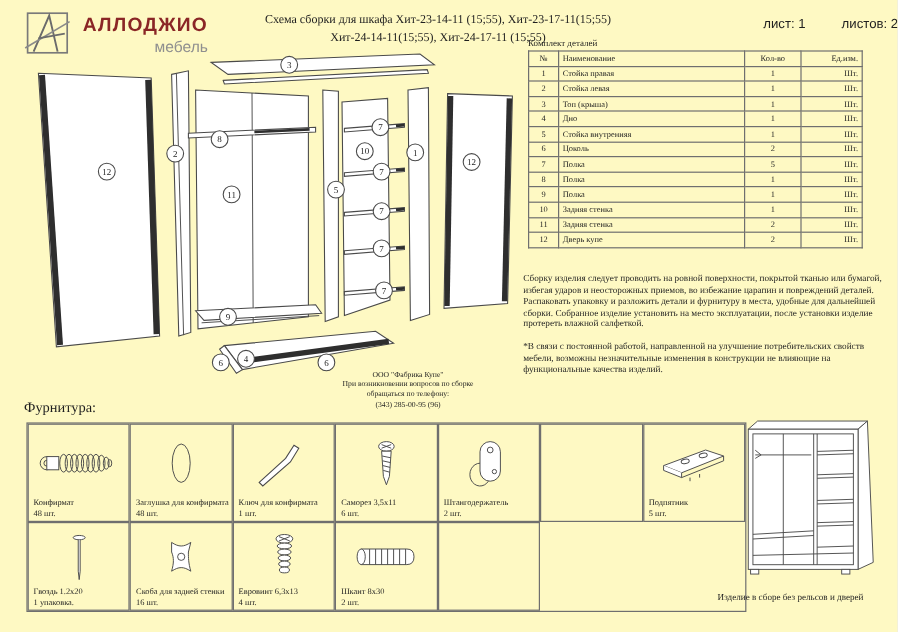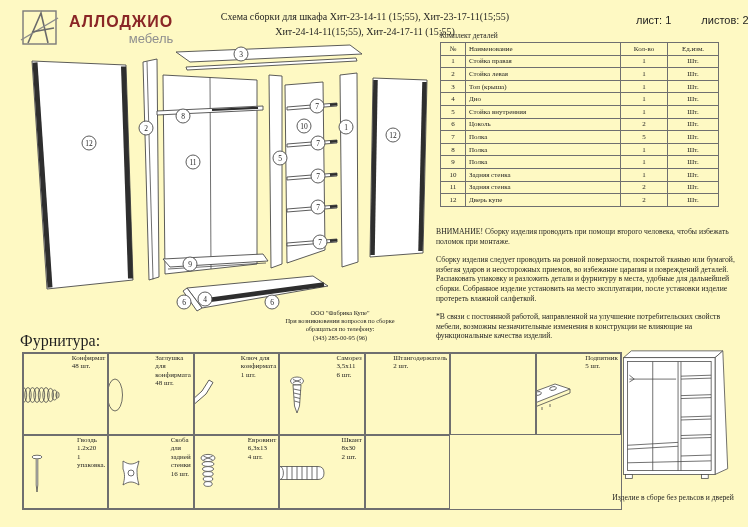--- a/index.html
+++ b/index.html
@@ -21,45 +21,45 @@
              font-size:11px;display:flex;gap:30px;white-space:nowrap;}
   
   .parts-caption{position:absolute;left:440px;top:31px;font-size:7.5px;}
   .parts-table{position:absolute;left:440px;top:42px;border-collapse:collapse;
                font-size:7px;table-layout:fixed;}
   .parts-table td,.parts-table th{border:0.6px solid #6f6f6f;padding:0 3px;height:11.6px;
                font-weight:normal;overflow:hidden;white-space:nowrap;}
   .c-num{width:18px;text-align:center;}
   .c-name{width:148px;text-align:left;}
   .c-qty{width:40px;text-align:center;}
-  .c-unit{width:44px;text-align:center;}
+  .c-unit{width:44px;text-align:right;}
   
   .notes{position:absolute;left:436px;top:227px;width:309px;font-size:7.7px;line-height:9.6px;}
   .notes .blk{margin:0 0 9px 0;}
   
   .maker{position:absolute;left:250px;top:309px;width:180px;text-align:center;
          font-size:6.4px;line-height:8.2px;}
   
   .diagram{position:absolute;left:0px;top:40px;width:440px;height:300px;}
   .callout circle{fill:#ffffff;stroke:#4a4a4a;stroke-width:0.9;}
   .callout text{font-family:"Liberation Serif",serif;font-size:7.5px;fill:#1f1f1f;
                 text-anchor:middle;}
   
-  .hw-label{position:absolute;left:20px;top:332px;font-size:16px;}
+  .hw-label{position:absolute;left:20px;top:332px;font-size:12px;}
   .hw-grid{position:absolute;left:22px;top:352px;width:598px;display:grid;
            grid-template-columns:repeat(7,1fr);grid-template-rows:82px 74px;
            border:0.6px solid #6f6f6f;}
-  .hw-cell{border:0.6px solid #6f6f6f;display:flex;flex-direction:row;
+  .hw-cell{border:0.6px solid #6f6f6f;display:flex;flex-direction:column;
            justify-content:flex-end;overflow:hidden;}
   .hw-icon{flex:1;display:flex;align-items:center;justify-content:center;padding-top:2px;}
   .hw-icon svg{width:72px;height:44px;}
   .hw-caption{padding:0 2px 2px 4px;font-size:7px;line-height:8.4px;}
   
   .assembled{position:absolute;left:612px;top:346px;width:136px;height:146px;}
-  .assembled-caption{position:absolute;left:598px;top:493px;width:150px;text-align:center;
+  .assembled-caption{position:absolute;left:598px;top:493px;width:150px;text-align:left;
                      font-size:7.6px;}
 </style>
 </head>
 <body>
 
 <div class="page">
 
   <div class="logo">
     <svg class="logo-mark" viewBox="0 0 40 40">
       <rect x="3" y="4" width="33" height="33" fill="none" stroke="#7a7a7a" stroke-width="1.4"></rect>
@@ -161,21 +161,20 @@
     <tr>
           <td class="c-num">12</td>
           <td class="c-name">Дверь купе</td>
           <td class="c-qty">2</td>
           <td class="c-unit">Шт.</td>
         </tr>
   </tbody>
     </table>
 
   <div class="notes">
-    <p class="blk">ВНИМАНИЕ! Сборку изделия проводить при помощи второго человека, чтобы избежать поломок при монтаже.</p>
     <div class="blk">
       <span>Сборку изделия следует проводить на ровной поверхности, покрытой тканью или бумагой, избегая ударов и неосторожных приемов, во избежание царапин и повреждений деталей.</span>
       <span>Распаковать упаковку и разложить детали и фурнитуру в места, удобные для дальнейшей сборки.</span>
       <span>Собранное изделие установить на место эксплуатации, после установки изделие протереть влажной салфеткой.</span>
     </div>
     <p class="blk">*В связи с постоянной работой, направленной на улучшение потребительских свойств мебели, возможны незначительные изменения в конструкции не влияющие на функциональные качества изделий.</p>
   </div>
 
   <div class="maker">
     <div>ООО "Фабрика Купе"</div>

